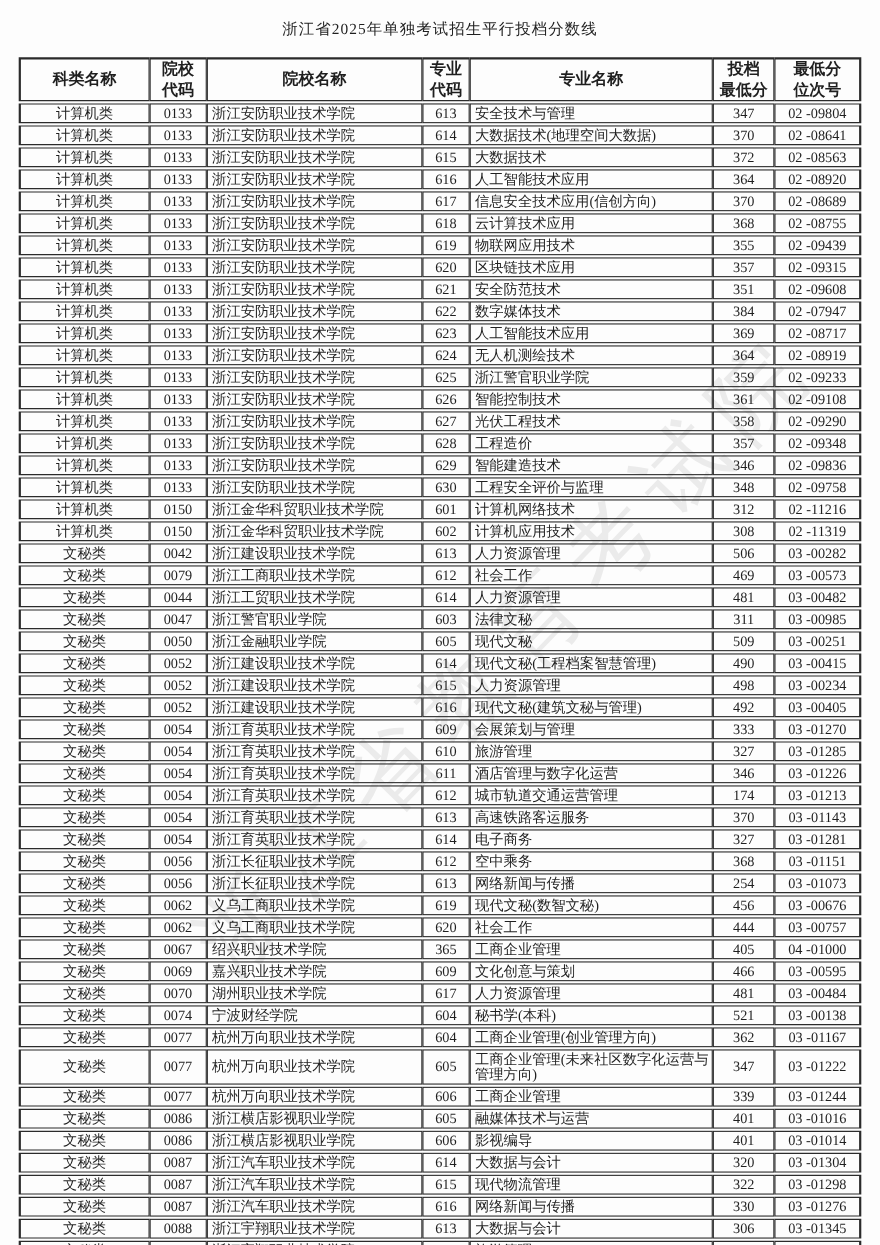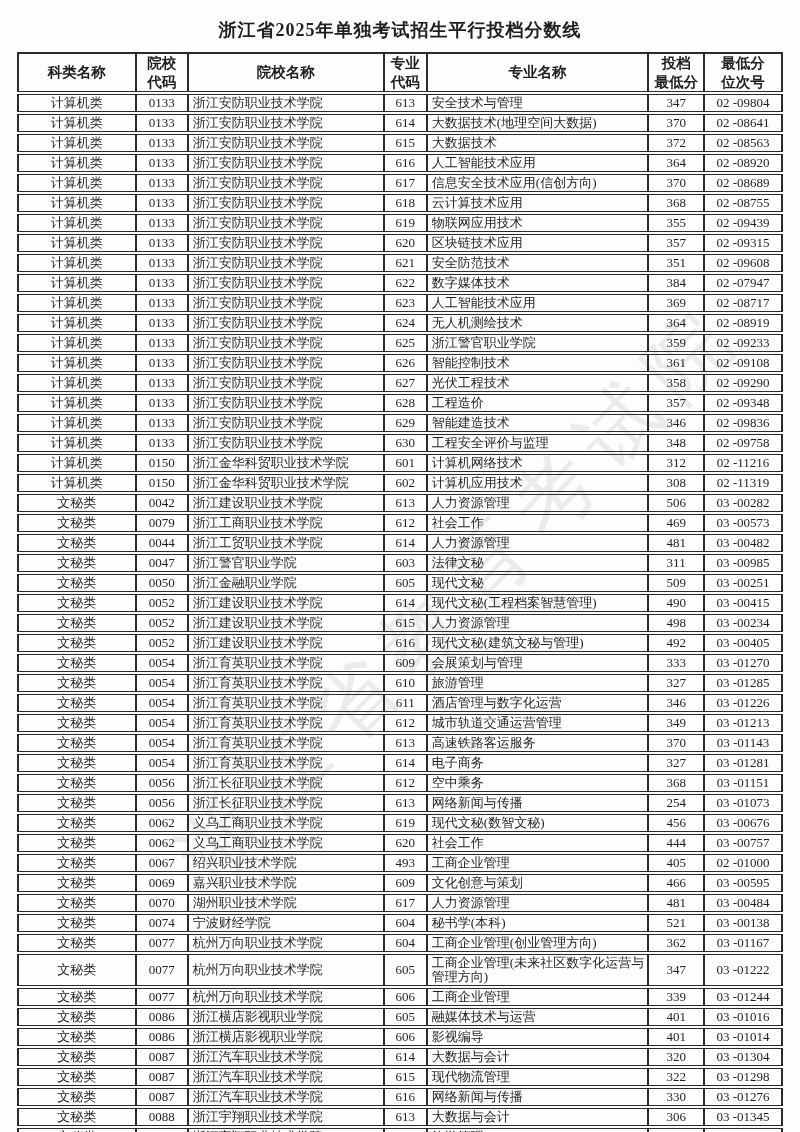--- a/index.html
+++ b/index.html
@@ -13,22 +13,22 @@
   .page {
     position:relative;
     width:800px; height:1132px;
     background:#fdfdfd;
     overflow:hidden;
   }
   .page-title {
     position:absolute; top:18px; left:0;
     width:100%;
     text-align:center;
-    font-size:18px;
-    font-weight:bold;
+    font-size:14px;
+    font-weight:normal;
     letter-spacing:1px;
   }
   .watermark {
     position:absolute;
     top:540px; left:-60px;
     width:1040px;
     text-align:center;
     transform:rotate(-46deg);
     transform-origin:center;
     font-size:80px;
@@ -408,21 +408,21 @@
     <td class="col-major">酒店管理与数字化运营</td>
     <td class="col-score">346</td>
     <td class="col-rank">03 -01226</td>
   </tr>
           <tr>
     <td class="col-category">文秘类</td>
     <td class="col-college-code">0054</td>
     <td class="col-college">浙江育英职业技术学院</td>
     <td class="col-major-code">612</td>
     <td class="col-major">城市轨道交通运营管理</td>
-    <td class="col-score">349</td>
+    <td class="col-score">174</td>
     <td class="col-rank">03 -01213</td>
   </tr>
           <tr>
     <td class="col-category">文秘类</td>
     <td class="col-college-code">0054</td>
     <td class="col-college">浙江育英职业技术学院</td>
     <td class="col-major-code">613</td>
     <td class="col-major">高速铁路客运服务</td>
     <td class="col-score">370</td>
     <td class="col-rank">03 -01143</td>
@@ -469,24 +469,24 @@
     <td class="col-college">义乌工商职业技术学院</td>
     <td class="col-major-code">620</td>
     <td class="col-major">社会工作</td>
     <td class="col-score">444</td>
     <td class="col-rank">03 -00757</td>
   </tr>
           <tr>
     <td class="col-category">文秘类</td>
     <td class="col-college-code">0067</td>
     <td class="col-college">绍兴职业技术学院</td>
-    <td class="col-major-code">493</td>
+    <td class="col-major-code">365</td>
     <td class="col-major">工商企业管理</td>
     <td class="col-score">405</td>
-    <td class="col-rank">02 -01000</td>
+    <td class="col-rank">04 -01000</td>
   </tr>
           <tr>
     <td class="col-category">文秘类</td>
     <td class="col-college-code">0069</td>
     <td class="col-college">嘉兴职业技术学院</td>
     <td class="col-major-code">609</td>
     <td class="col-major">文化创意与策划</td>
     <td class="col-score">466</td>
     <td class="col-rank">03 -00595</td>
   </tr>

